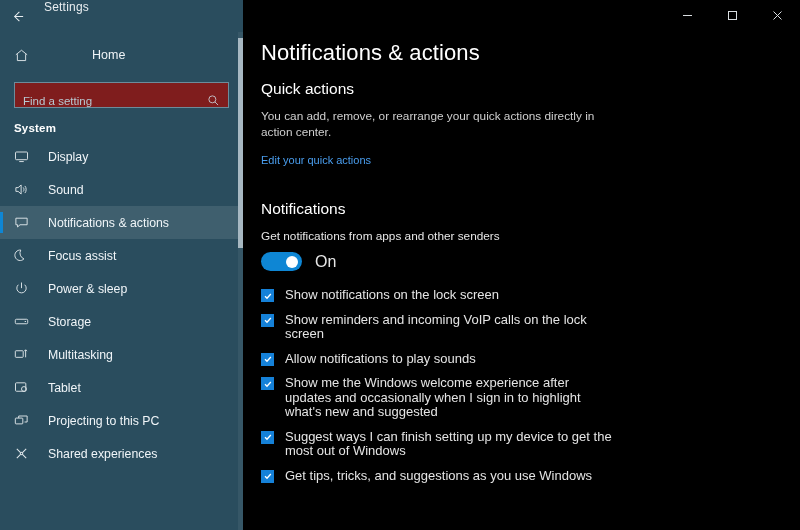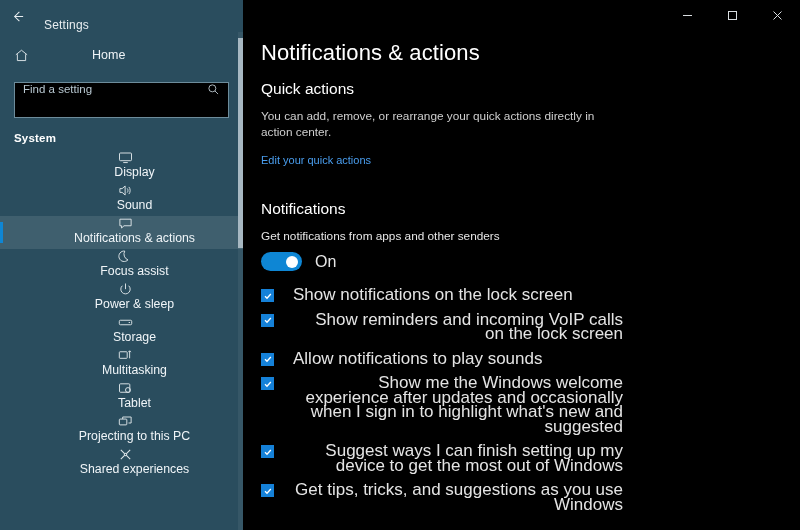--- a/index.html
+++ b/index.html
@@ -10,21 +10,21 @@
     overflow: hidden;
   }
   .window { position: relative; width: 800px; height: 530px; display: flex; background: #000; }
 
   
   .titlebar {
     position: absolute; top: 0; left: 0; width: 800px; height: 32px;
     display: flex; align-items: center; z-index: 30; pointer-events: none;
   }
   .titlebar-left {
-    width: 243px; height: 32px; display: flex; align-items: flex-end;
+    width: 243px; height: 32px; display: flex; align-items: flex-start;
     background: #2a4d5e; pointer-events: auto;
   }
   .back-btn {
     width: 34px; height: 32px; display: flex; align-items: center; justify-content: center;
     color: #e8edf0; cursor: pointer;
   }
   .back-btn svg { display: block; }
   .app-title {
     font-size: 12px; color: #e9eef1; margin-left: 10px; letter-spacing: .2px;
   }
@@ -47,40 +47,40 @@
     margin: 8px 0 0 0; padding-left: 14px; cursor: pointer; gap: 44px;
   }
   .ico {
     width: 22px; min-width: 22px; display: flex; align-items: center; justify-content: flex-start;
     color: #dfe6ea;
   }
   .home-label { font-size: 12.5px; color: #eef3f6; margin-left: 12px; }
 
   .search-wrap { padding: 12px 14px 0 14px; }
   .search-box {
-    position: relative; height: 36px; background: #000000;
-    border: 1px solid #6d8c9b; display: flex; align-items: flex-start;
+    position: relative; height: 26px; background: #7f1d1d;
+    border: 1px solid #6d8c9b; display: flex; align-items: flex-end;
   }
   .search-input {
     flex: 1; background: transparent; border: 0; outline: none;
     font-family: "Liberation Sans", sans-serif; font-size: 11.5px;
     color: #cfdbe2; padding: 0 8px;
   }
   .search-input::placeholder { color: #b8c8d1; opacity: 1; }
   .search-ico { padding-right: 8px; color: #cedae1; display: flex; }
 
   .group-title {
     font-size: 11.5px; font-weight: bold; color: #ffffff;
     padding: 14px 0 6px 14px; letter-spacing: .2px;
   }
 
   .nav-list { position: relative; }
   .nav-item {
     position: relative; display: flex; align-items: center;
-    height: 33px; padding-left: 14px; cursor: pointer; flex-direction: column;
+    height: 33px; padding-left: 14px; cursor: pointer;
   }
   .nav-item.selected { background: rgba(255,255,255,.10); }
   .nav-item.selected::before {
     content: ""; position: absolute; left: 0; top: 6px;
     width: 3px; height: 21px; background: #0e86d4;
   }
   .nav-label { font-size: 12.3px; color: #f0f5f8; margin-left: 12px; white-space: nowrap; }
 
   .sb-track {
     position: absolute; right: 0; top: 32px; width: 5px; height: 498px;
@@ -136,22 +136,22 @@
   .check-list { margin-top: 17px; }
   .check-row {
     display: flex; align-items: flex-start; margin-bottom: 10px; cursor: pointer;
   }
   .cbox {
     width: 13px; height: 13px; background: #1581d8; flex-shrink: 0;
     margin-top: 1px; display: flex; align-items: center; justify-content: center;
   }
   .cbox svg { display: block; }
   .check-label {
-    font-size: 17px; color: #e4e4e4; margin-left: 19px;
-    line-height: 14.5px; max-width: 330px; text-align: right;
+    font-size: 13px; color: #e4e4e4; margin-left: 11px;
+    line-height: 14.5px; max-width: 330px;
   }
 </style>
 </head>
 <body>
 
 <div class="window">
 
   <div class="titlebar">
     <div class="titlebar-left">
       <div class="back-btn">

